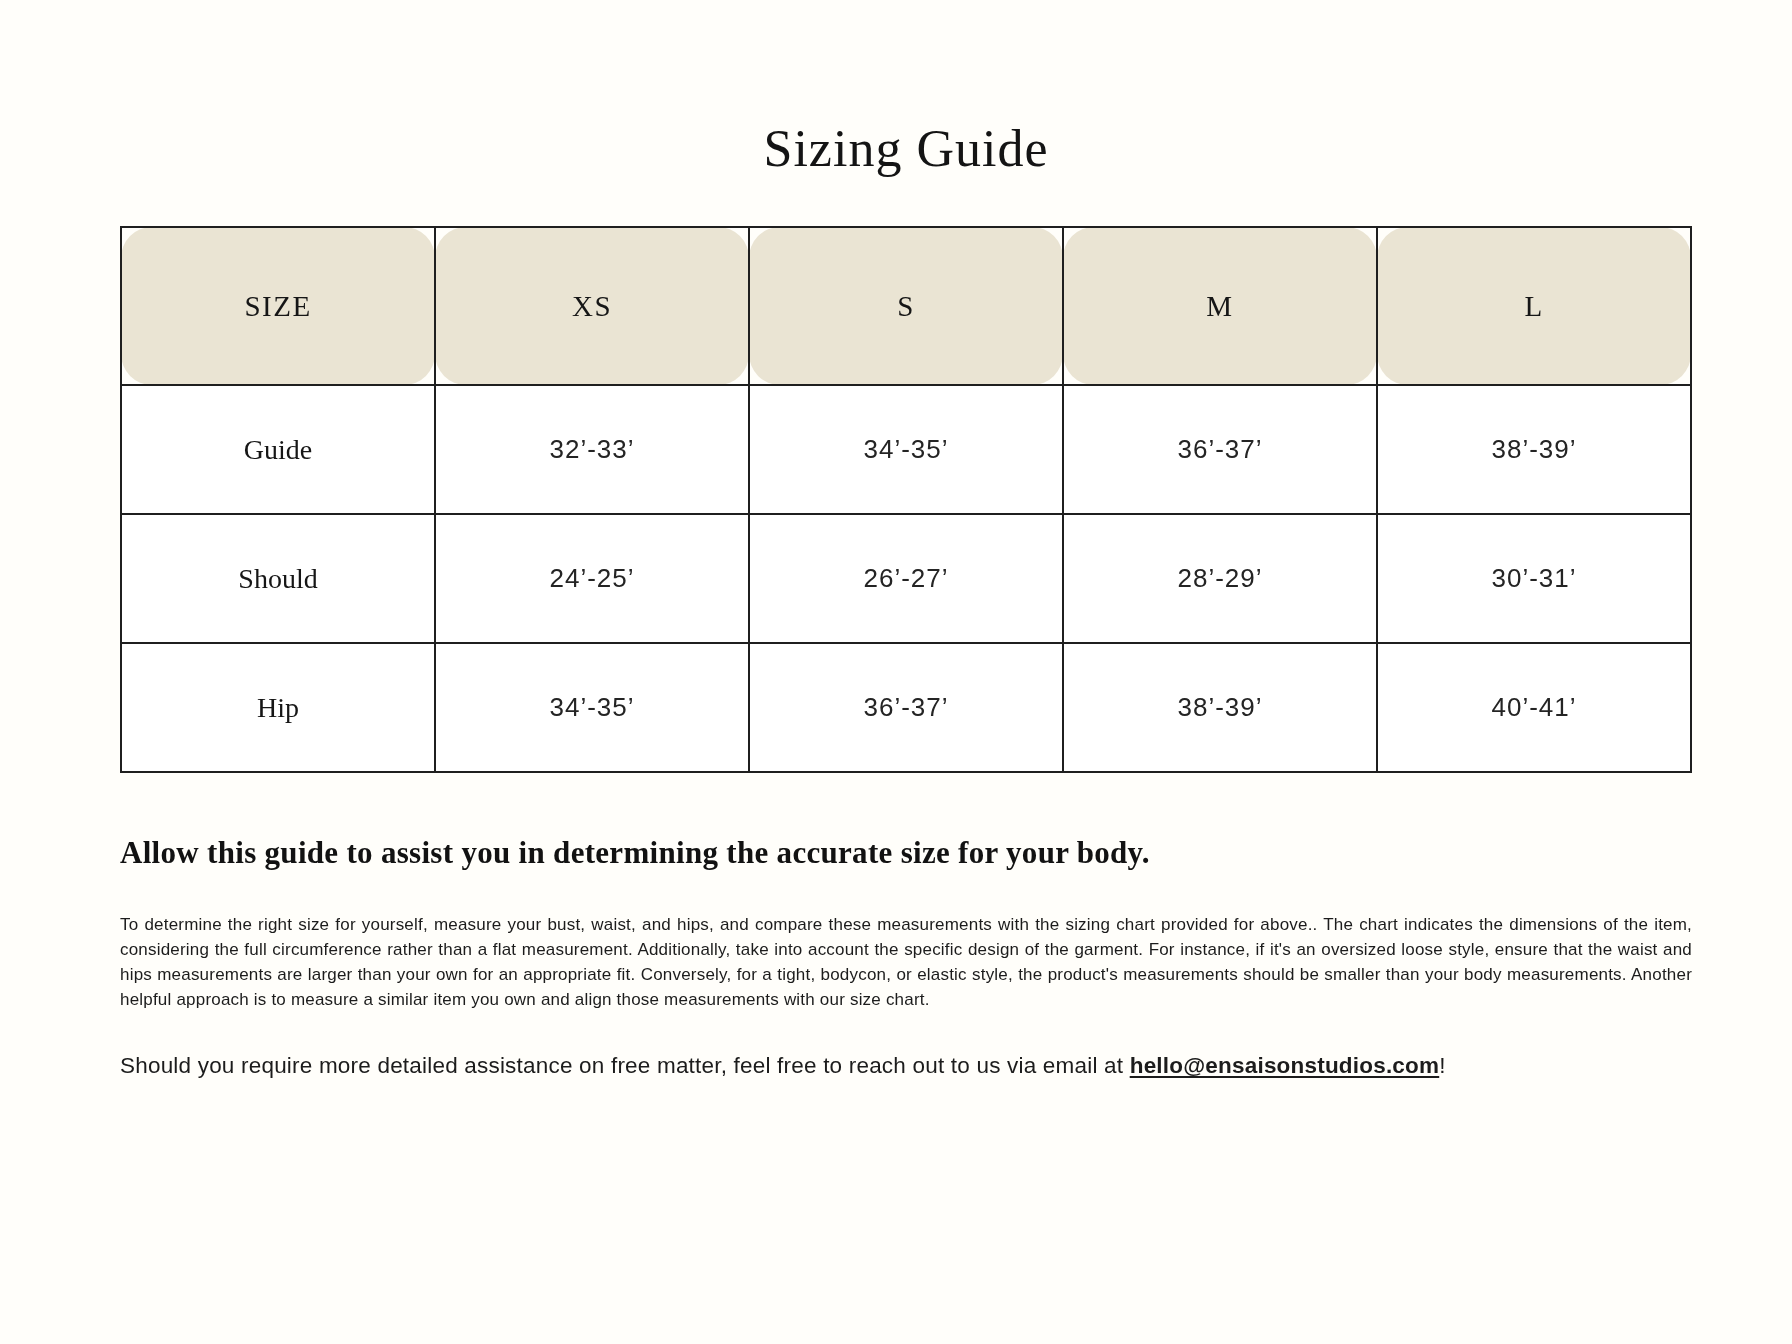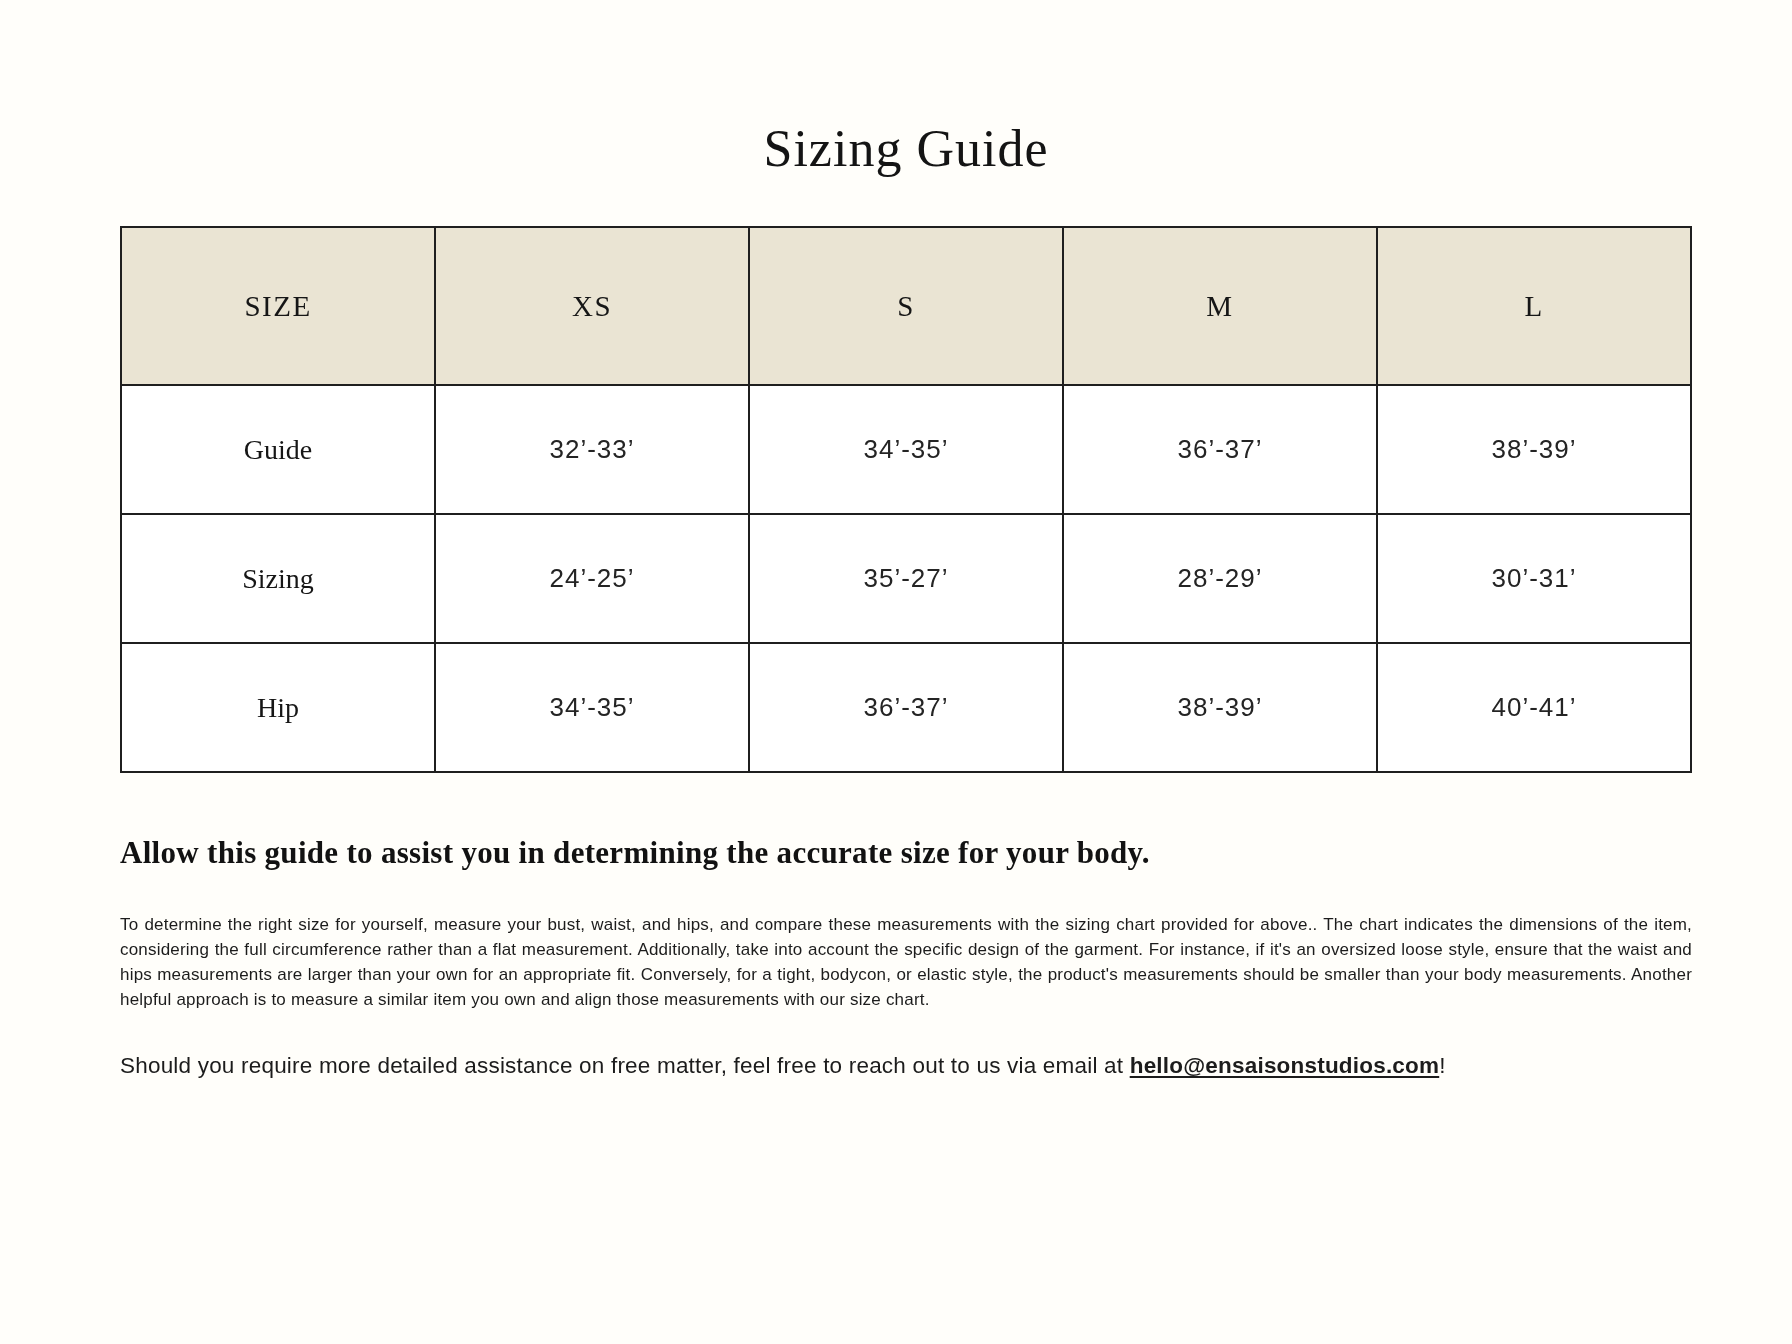--- a/index.html
+++ b/index.html
@@ -42,20 +42,21 @@
     padding: 0;
   }
   table.size-table thead th {
     background: #EAE4D3;
     height: 158px;
     font-family: "Liberation Serif", serif;
     font-weight: 400;
     font-size: 29px;
     letter-spacing: 1.5px;
     color: #161616;
+    border-radius: 31px;
   }
   table.size-table tbody td { height: 129px; background: #FFFFFF; }
   td.rowlabel {
     font-family: "Liberation Serif", serif;
     font-size: 28px;
     color: #161616;
   }
   td.val {
     font-family: "Liberation Sans", sans-serif;
     font-size: 26px;
@@ -111,23 +112,23 @@
     </thead>
     <tbody>
       <tr>
         <td class="rowlabel">Guide</td>
         <td class="val">32’-33’</td>
         <td class="val">34’-35’</td>
         <td class="val">36’-37’</td>
         <td class="val">38’-39’</td>
       </tr>
       <tr>
-        <td class="rowlabel">Sizing</td>
+        <td class="rowlabel">Should</td>
         <td class="val">24’-25’</td>
-        <td class="val">35’-27’</td>
+        <td class="val">26’-27’</td>
         <td class="val">28’-29’</td>
         <td class="val">30’-31’</td>
       </tr>
       <tr>
         <td class="rowlabel">Hip</td>
         <td class="val">34’-35’</td>
         <td class="val">36’-37’</td>
         <td class="val">38’-39’</td>
         <td class="val">40’-41’</td>
       </tr>

